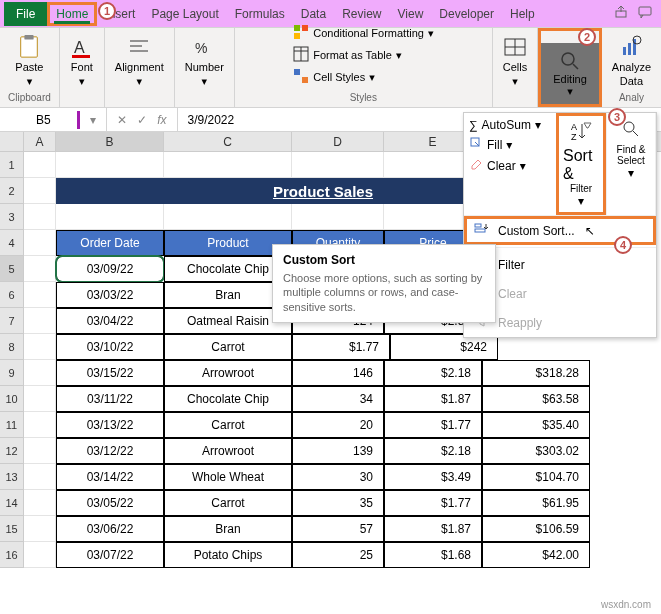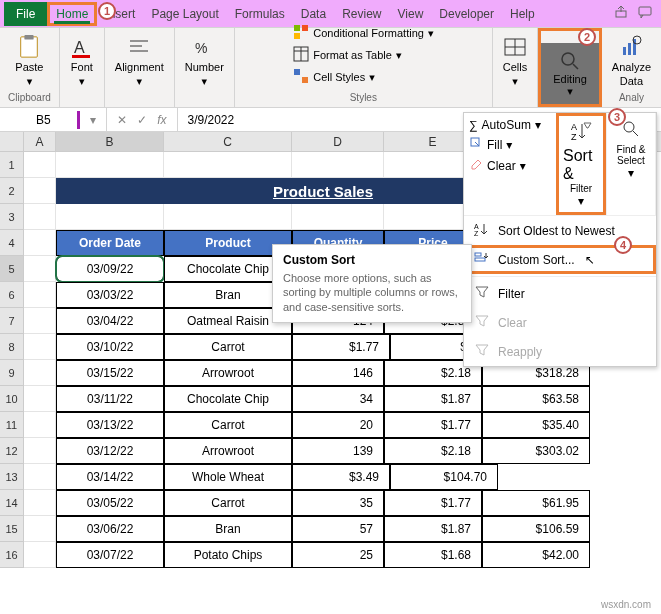--- a/index.html
+++ b/index.html
@@ -48,40 +48,40 @@
     .colh.sel { background: #d2d2d2; }
     .row { display: flex; height: 26px; align-items: stretch; }
     .row .rowh { display: flex; align-items: center; justify-content: center; border-bottom: 1px solid #ccc; color: #333; font-size: 11px; }
     .row .rowh.sel { background: #d2d2d2; }
     .cell { border-right: 1px solid #e4e4e4; border-bottom: 1px solid #e4e4e4; padding: 2px 6px; display: flex; align-items: center; }
     
     .cA { width: 32px; } .cB { width: 108px; } .cC { width: 128px; } .cD { width: 92px; } .cE { width: 98px; } .cF { width: 108px; }
     
     
     .title-row { background: #203864; color: #fff; font-weight: bold; text-decoration: underline; font-size: 15px; justify-content: center; border: 1px solid #203864 !important; }
-    .header-cell { background: #4472c4; color: #fff; font-weight: bold; justify-content: center; font-size: 12px; border: 1px solid #000 !important; }
+    .header-cell { background: #4472c4; color: #fff; font-weight: normal; justify-content: center; font-size: 12px; border: 1px solid #000 !important; }
     .data-cell { border: 1px solid #000 !important; justify-content: center; font-size: 12px; }
     .data-cell.num { justify-content: flex-end; padding-right: 10px; }
     .active-cell { outline: 2px solid #217346; outline-offset: -1px; border-radius: 6px; }
     
     
     .edit-panel { position: absolute; top: 112px; right: 4px; width: 194px; background: #fff; border: 1px solid #ccc; box-shadow: 1px 2px 4px rgba(0,0,0,.2); z-index: 50; font-size: 12px; }
     .edit-panel-top { display: flex; border-bottom: 1px solid #eee; }
     .ep-left { flex: 1; padding: 4px; display: flex; flex-direction: column; gap: 2px; }
     .ep-left div { display: flex; align-items: center; gap: 4px; padding: 1px; }
     .ep-right { width: 50px; border-left: 1px solid #eee; border-right: 1px solid #eee; display: flex; flex-direction: column; align-items: center; padding: 4px; }
     .ep-right.sf { border: 3px solid #ed7d31; }
     .edit-sub { padding: 0; }
     .edit-sub div { padding: 5px 10px; display: flex; align-items: center; gap: 8px; }
     .edit-sub .sep { border-bottom: 1px solid #eee; height: 0; padding: 0; margin: 2px 0; }
     .edit-sub .ddisabled { color: #aaa; }
     .custom-sort-hl { border: 3px solid #ed7d31; padding: 2px 7px !important; }
     
     
-    .tooltip { position: absolute; top: 244px; left: 272px; width: 200px; background: #fff; border: 1px solid #ccc; box-shadow: 1px 2px 5px rgba(0,0,0,.2); padding: 8px 10px; z-index: 60; font-size: 11px; }
+    .tooltip { position: absolute; top: 244px; left: 272px; width: 224px; background: #fff; border: 1px solid #ccc; box-shadow: 1px 2px 5px rgba(0,0,0,.2); padding: 8px 10px; z-index: 60; font-size: 11px; }
     .tooltip .tt-title { font-weight: bold; margin-bottom: 4px; font-size: 12px; }
     .tooltip .tt-body { color: #666; line-height: 1.3; }
     
     .watermark { position: absolute; bottom: 4px; right: 10px; font-size: 10px; color: #999; z-index: 200; }
     
     svg { pointer-events: none; }
   </style>
 </head>
 <body>
 
@@ -372,20 +372,21 @@
     <div class="cell cC data-cell">Arrowroot</div>
     <div class="cell cD data-cell num">139</div>
     <div class="cell cE data-cell num">$2.18</div>
     <div class="cell cF data-cell num">$303.02</div>
       </div>
       <div class="row">
     <div class="rowh ">13</div>
     <div class="cell cA"></div>
     <div class="cell cB data-cell ">03/14/22</div>
     <div class="cell cC data-cell">Whole Wheat</div>
+    <div class="cell cD data-cell num">30</div>
     <div class="cell cE data-cell num">$3.49</div>
     <div class="cell cF data-cell num">$104.70</div>
       </div>
       <div class="row">
     <div class="rowh ">14</div>
     <div class="cell cA"></div>
     <div class="cell cB data-cell ">03/05/22</div>
     <div class="cell cC data-cell">Carrot</div>
     <div class="cell cD data-cell num">35</div>
     <div class="cell cE data-cell num">$1.77</div>
@@ -437,28 +438,20 @@
     <div class="ep-right">
       <span><svg width="24" height="24" viewBox="0 0 24 24">
             <circle cx="10" cy="10" r="5" fill="none" stroke="#333"></circle>
             <line x1="14" y1="14" x2="19" y2="19" stroke="#333"></line>
           </svg></span>
       <span style="font-size:10px;">Find &amp;</span>
       <span style="font-size:10px;">Select</span> ▾
     </div>
   </div>
   <div class="edit-sub">
-    <div>
-        <span><svg width="16" height="16">
-            <text x="0" y="8" font-size="7">A</text>
-            <text x="0" y="15" font-size="7">Z</text>
-            <path d="M10 3v10M7 10l3 3 3-3" fill="none" stroke="#333"></path>
-          </svg></span>
-        <span>Sort Oldest to Newest</span>
-      </div>
     <div class="custom-sort-hl">
         <span><svg width="16" height="16">
             <rect x="1" y="3" width="6" height="3" fill="none" stroke="#4472c4"></rect>
             <rect x="1" y="8" width="10" height="3" fill="none" stroke="#4472c4"></rect>
             <path d="M12 3v5M10 6l2 2 2-2" fill="none" stroke="#333"></path>
           </svg></span>
         <span>Custom Sort...</span>
         <span style="margin-left:2px;">↖</span>
       </div>
     <div class="sep"></div>

